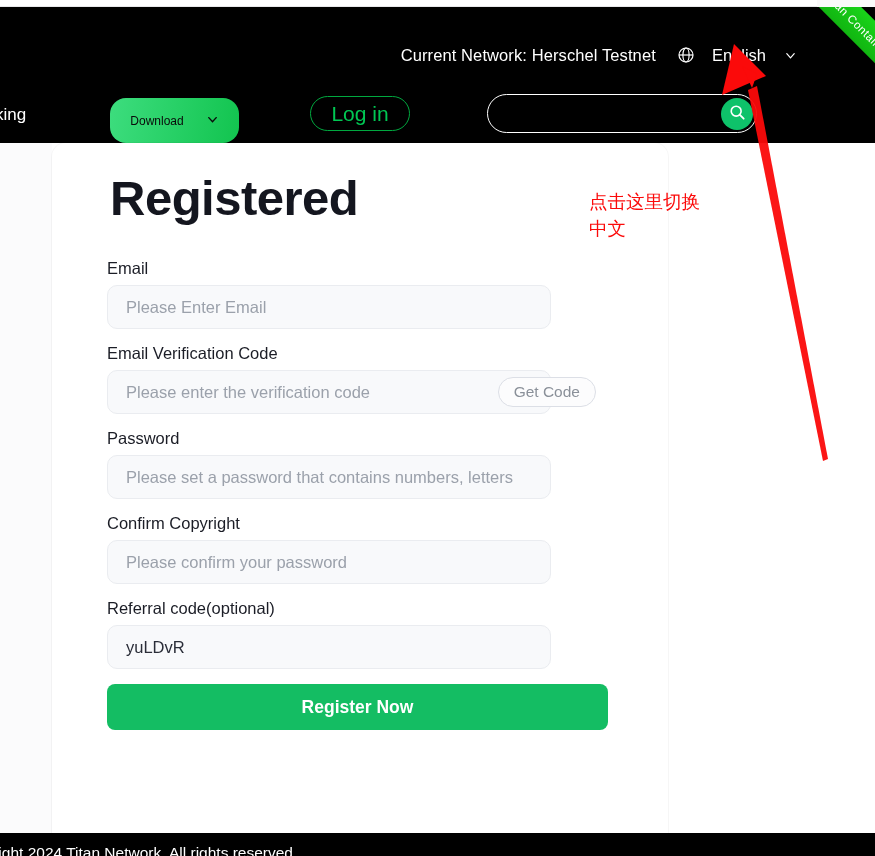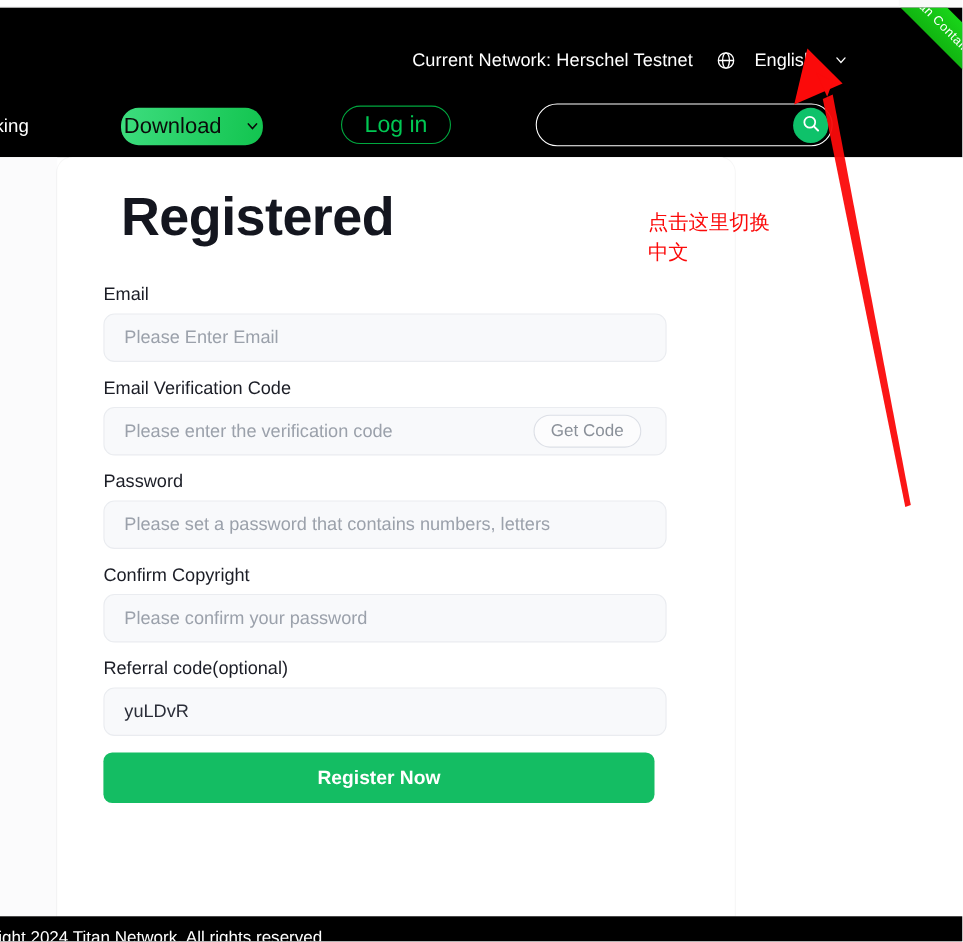--- a/index.html
+++ b/index.html
@@ -45,21 +45,21 @@
 
   .header-top-row {
     position: absolute;
     top: 33px;
     left: 0;
     width: 875px;
     height: 30px;
     display: flex;
     align-items: center;
     justify-content: flex-end;
-    padding-right: 104px;
+    padding-right: 78px;
   }
 
   .current-network {
     color: #ffffff;
     font-size: 16.5px;
     letter-spacing: 0.1px;
     white-space: nowrap;
   }
 
   .lang-selector {
@@ -106,25 +106,25 @@
     font-size: 17px;
     white-space: nowrap;
     cursor: pointer;
   }
 
   .download-btn {
     position: absolute;
     left: 110px;
     top: 5px;
     width: 129px;
-    height: 34px;
+    height: 45px;
     border-radius: 16px;
     background: linear-gradient(100deg, #3ddd7e 0%, #12c44f 100%);
     color: #0a0a0a;
-    font-size: 20px;
+    font-size: 12px;
     display: flex;
     align-items: center;
     justify-content: center;
     gap: 22px;
     cursor: pointer;
     border: none;
     font-family: "Liberation Sans", sans-serif;
   }
 
   .login-btn {
@@ -244,33 +244,33 @@
     left: 58px;
     font-size: 49px;
     font-weight: bold;
     color: #14161f;
     letter-spacing: -0.5px;
   }
 
   .form {
     position: absolute;
     top: 116px;
-    left: 42px;
+    left: 55px;
     width: 499px;
   }
 
   .field-label {
     font-size: 16.5px;
     color: #1b1d26;
     margin-bottom: 7px;
     display: block;
   }
 
   .field-input {
-    width: 512px;
+    width: 444px;
     height: 44px;
     background: #f8f9fb;
     border: 1px solid #eaecf0;
     border-radius: 10px;
     padding: 0 18px;
     font-size: 16.5px;
     color: #2a2d38;
     outline: none;
     font-family: "Liberation Sans", sans-serif;
     display: block;

